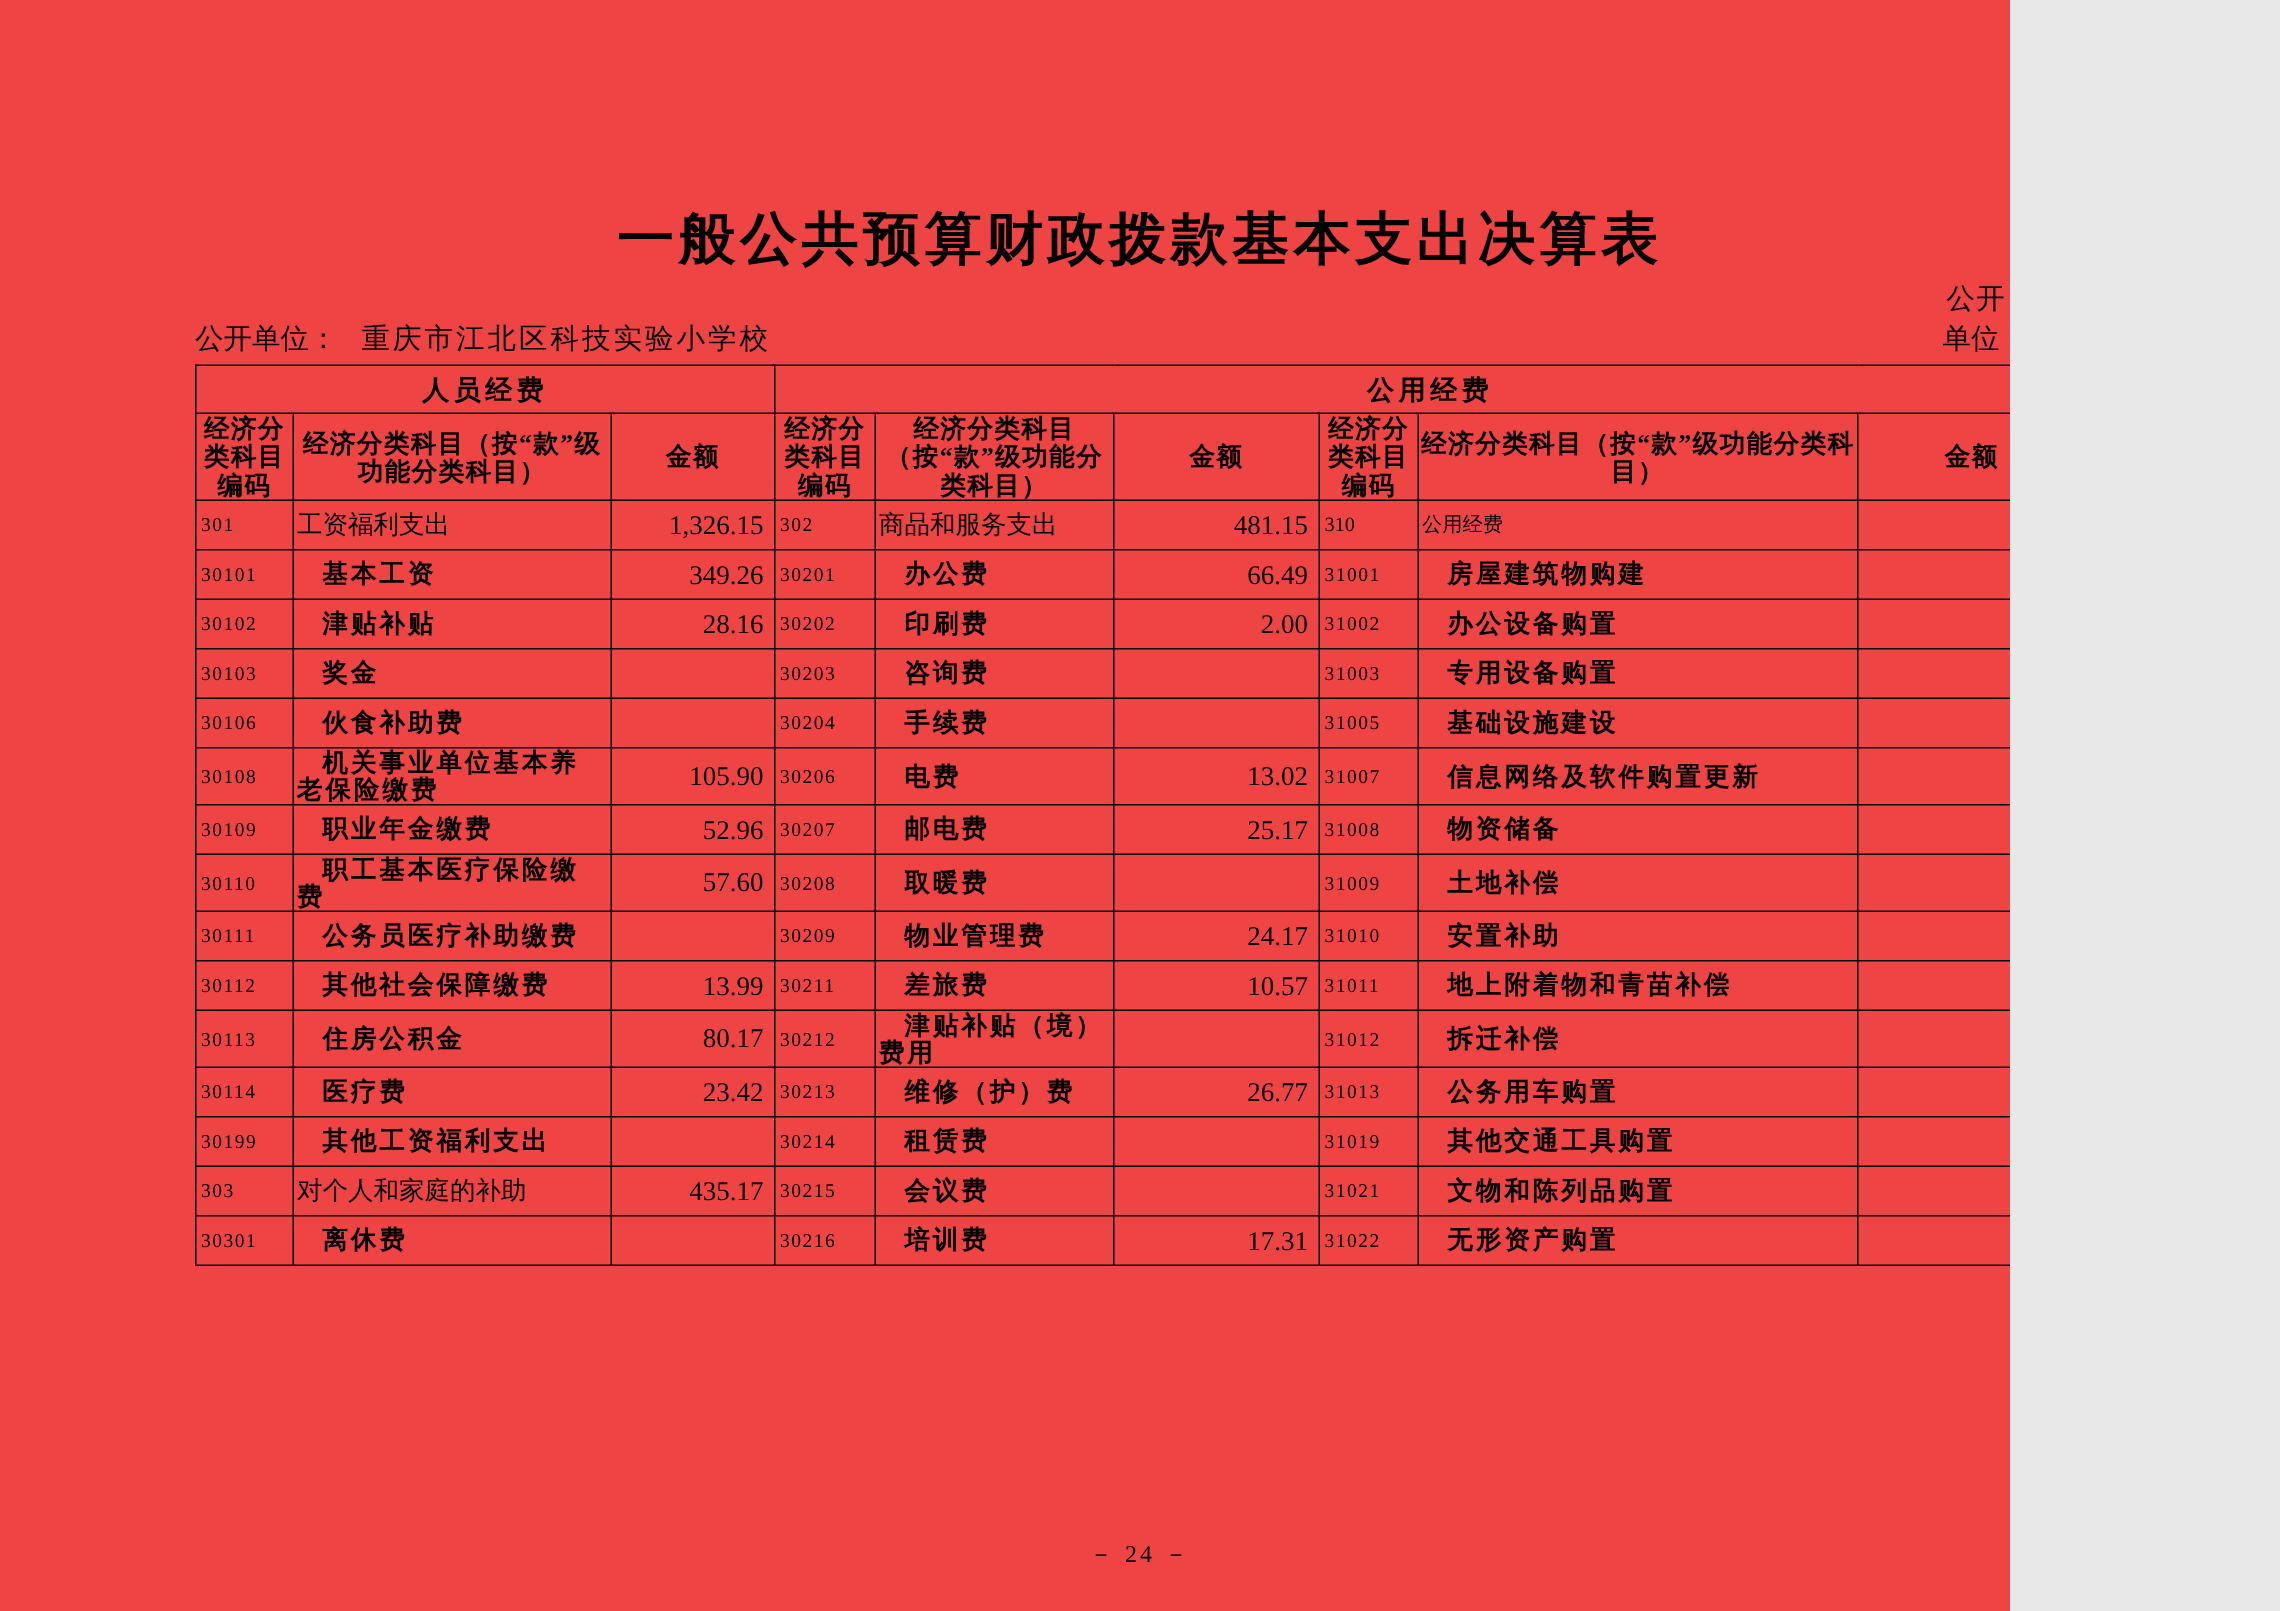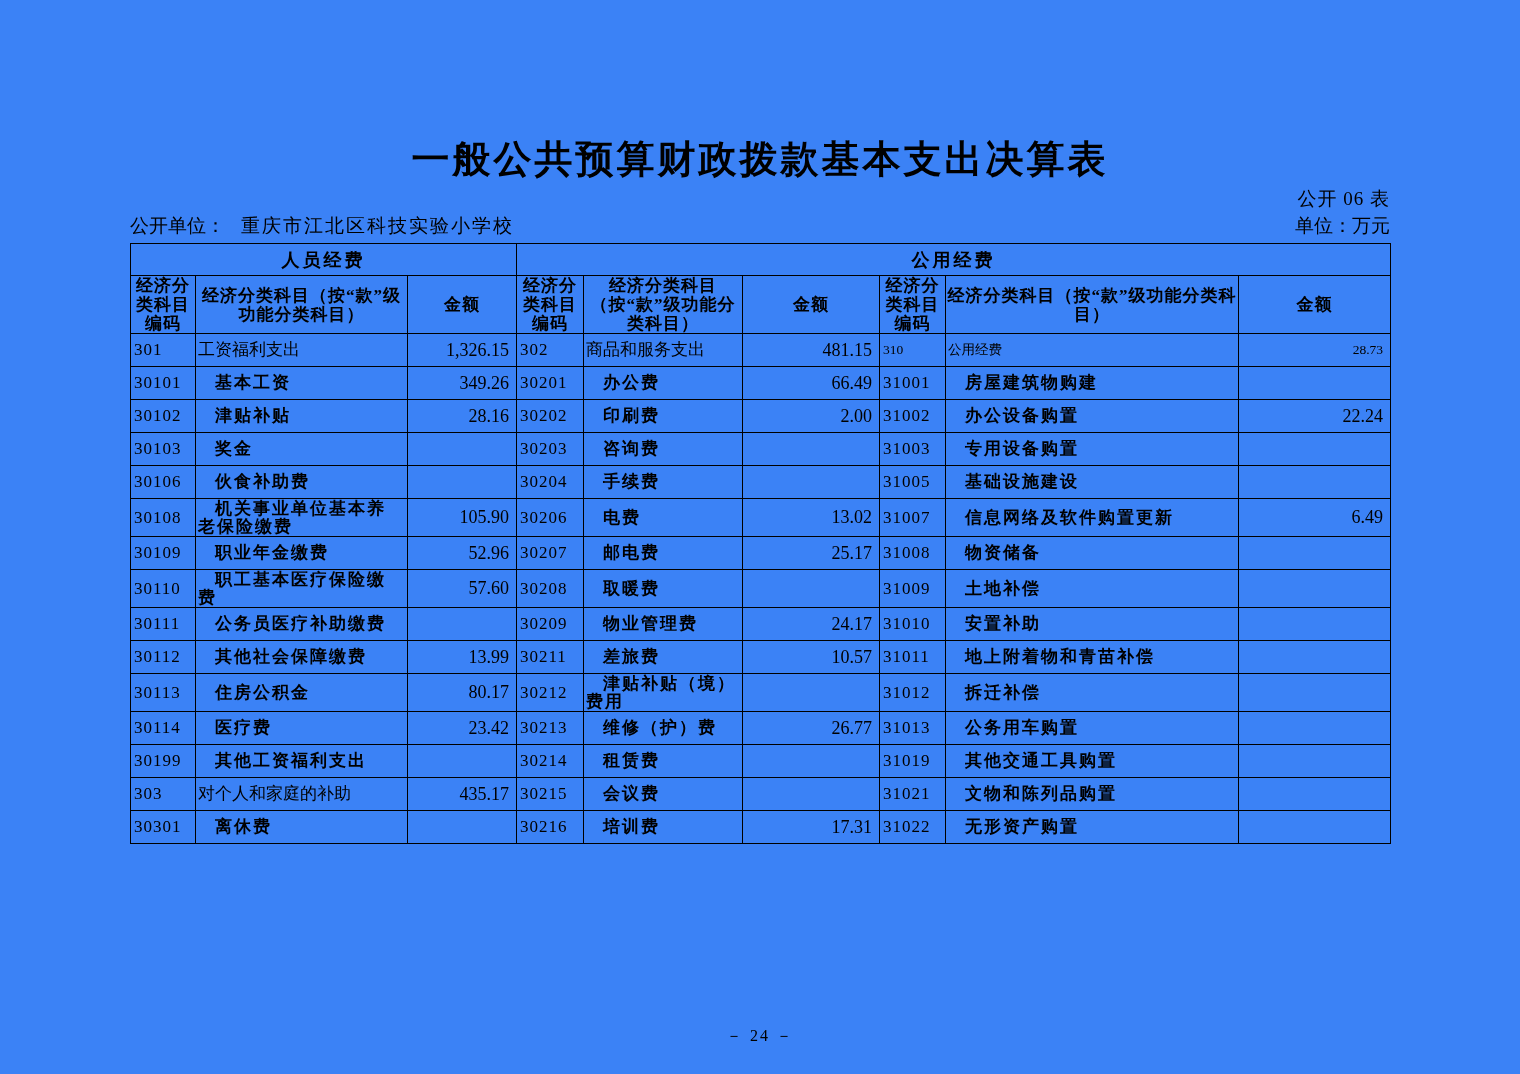--- a/index.html
+++ b/index.html
@@ -1,20 +1,20 @@
 <!DOCTYPE html>
 <html><head>
 <meta charset="utf-8">
 <style>
   html, body { margin: 0; padding: 0; background: #e8e8e8; }
   .page {
     position: relative;
-    width: 1520px;
+    width: 1340px;
     height: 1074px;
-    background: #3b82f6;
+    background: #ef4444;
     font-family: "Liberation Serif", "DejaVu Serif", serif;
     color: #000;
     overflow: hidden;
   }
   .title {
     position: absolute;
     top: 134px;
     left: 130px;
     width: 1260px;
     margin: 0;
@@ -72,21 +72,21 @@
     font-weight: bold;
     text-align: center;
     line-height: 19px;
     letter-spacing: 1px;
     padding: 0 1px;
     word-break: break-all;
   }
   tbody tr { height: 33px; }
   tbody tr.tall { height: 38px; }
   td.code {
-    font-size: 17px;
+    font-size: 13px;
     text-align: left;
     padding: 0 0 0 3px;
     letter-spacing: 1px;
   }
   td.name {
     font-size: 17px;
     text-align: left;
     padding: 0 3px 0 2px;
     line-height: 18px;
     word-break: break-all;

